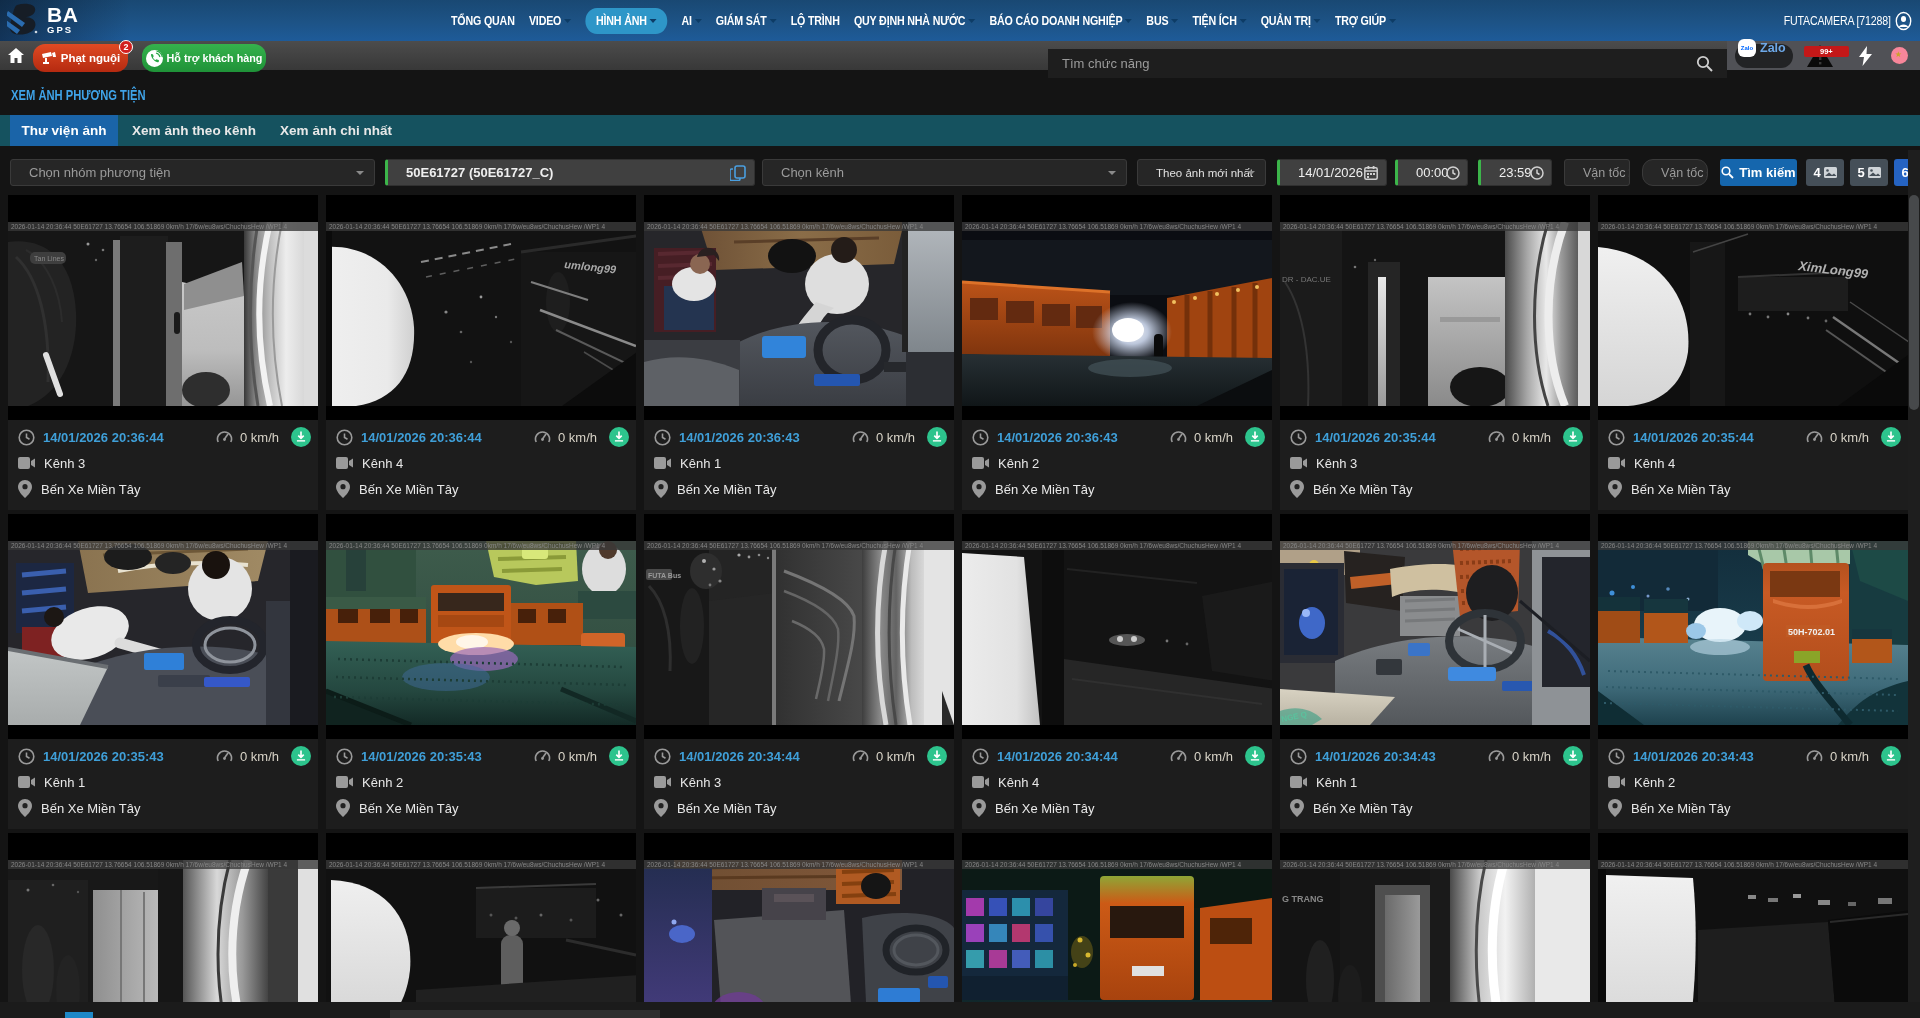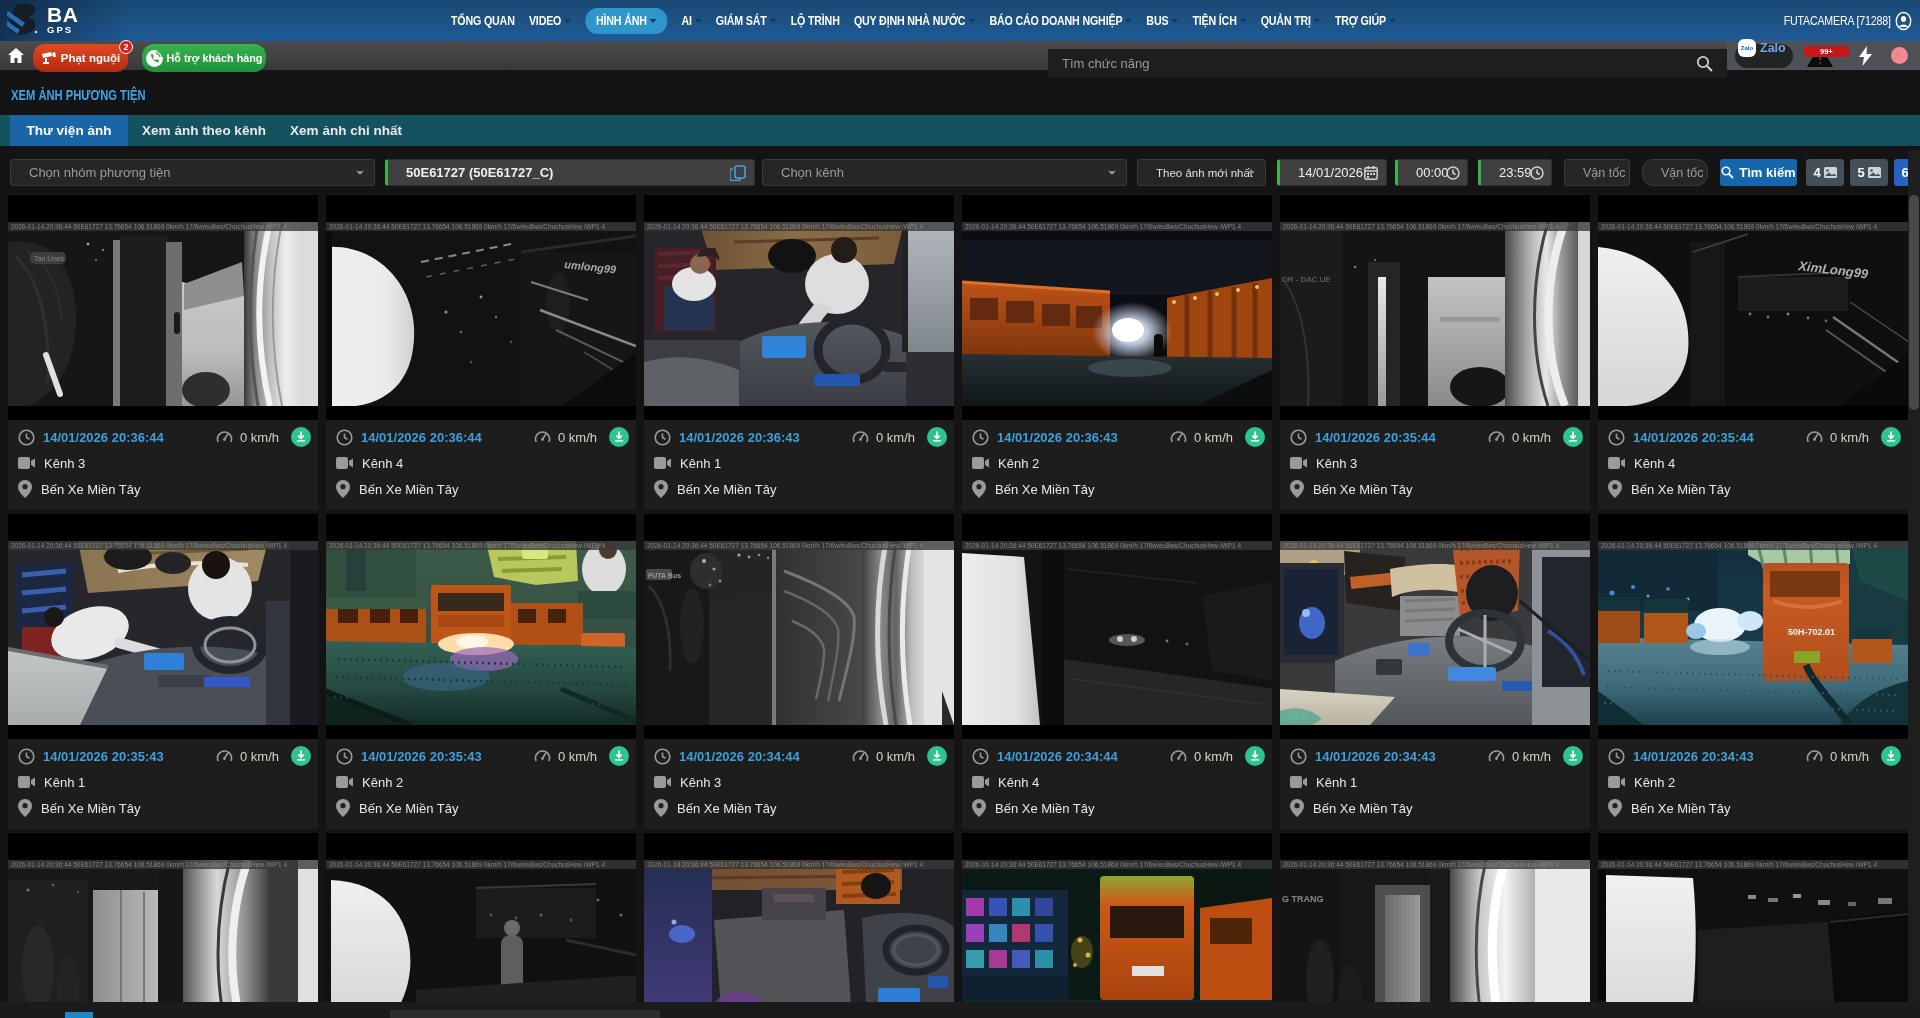--- a/index.html
+++ b/index.html
@@ -37,21 +37,21 @@
 .zalo .zt { color:#6da8e8; font-weight:bold; font-size:12.5px; margin-left:4px; }
 .warn { position:relative; margin-left:14px; }
 .warn .b99 { position:absolute; right:-16px; top:1px; background:#c41818; color:#fff; font-size:7.5px; font-weight:bold; border-radius:2px; padding:1px 16px; }
 .bolt { margin-left:26px; }
 .pinkc { width:17px; height:17px; border-radius:50%; background:#f8869a; margin-left:18px; position:relative; }
 .pinkc::after { content:"★"; position:absolute; left:4px; top:3px; font-size:8px; color:#caa428; }
 
 .title { color:#3fa3e8; font-weight:bold; font-size:14px; padding:17px 0 0 11px; height:45px; }
 .tabs { height:31px; background:#15525f; display:flex; }
 .tab { color:#e8e8e8; font-size:13.5px; font-weight:bold; display:flex; align-items:center; justify-content:center; white-space:nowrap; }
-.tab.t1 { width:118px; margin-left:10px; background:#1a64a8; color:#fff; }
+.tab.t1 { width:108px; margin-left:10px; background:#1a64a8; color:#fff; }
 .tab.t2 { width:152px; }
 .tab.t3 { width:132px; }
 .filters { position:relative; height:49px; }
 .fbox { position:absolute; top:13px; height:27px; background:#262626; border:1px solid #3a3a3a; border-radius:3px; color:#9b9b9b; font-size:13px; display:flex; align-items:center; padding:0 18px; white-space:nowrap; overflow:hidden; }
 .fbox.dark { background:#404040; border-color:#303030; color:#efefef; border-left:3px solid #3cb54a; }
 .fbox .car { position:absolute; right:10px; top:11px; width:0; height:0; border-left:4px solid transparent; border-right:4px solid transparent; border-top:4px solid #8a8a8a; }
 .btn { position:absolute; top:13px; height:27px; border-radius:3px; color:#fff; font-size:13px; font-weight:bold; display:flex; align-items:center; justify-content:center; white-space:nowrap; }
 
 .grid { position:absolute; left:8px; top:195px; width:1908px; }
 .card { position:absolute; width:310px; height:315px; background:#1d1d1d; }

